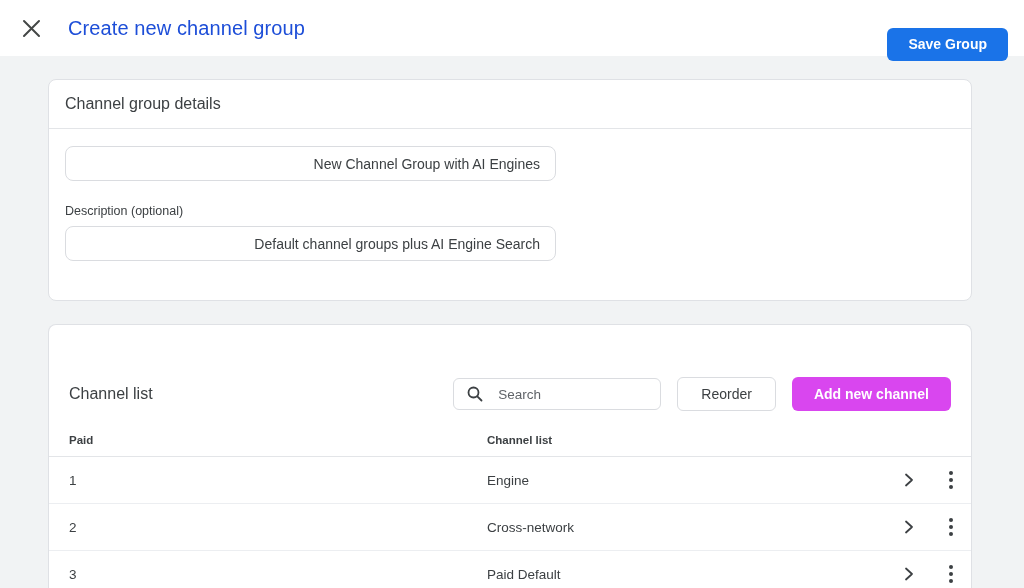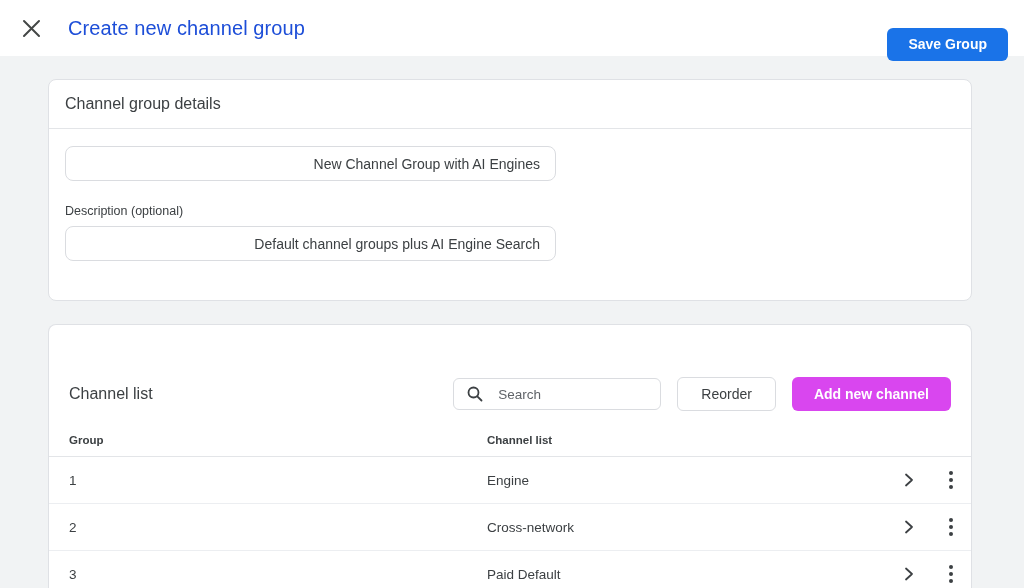--- a/index.html
+++ b/index.html
@@ -155,21 +155,21 @@
           </svg>
         </span>
         <input type="text" placeholder="Search" style="">
       </div>
 
       <button class="reorder-btn">Reorder</button>
       <button class="add-btn">Add new channel</button>
     </div>
 
     <div class="table-header">
-      <div class="col-order">Group</div>
+      <div class="col-order">Paid</div>
       <div class="col-name">Channel list</div>
     </div>
 
     <div>
         <div class="trow">
         <div class="col-order">1</div>
         <div class="col-name">Engine</div>
         <button class="icon-btn chev-btn">
           <span style="display:flex;">
             <svg width="12" height="14" viewBox="0 0 12 14">

